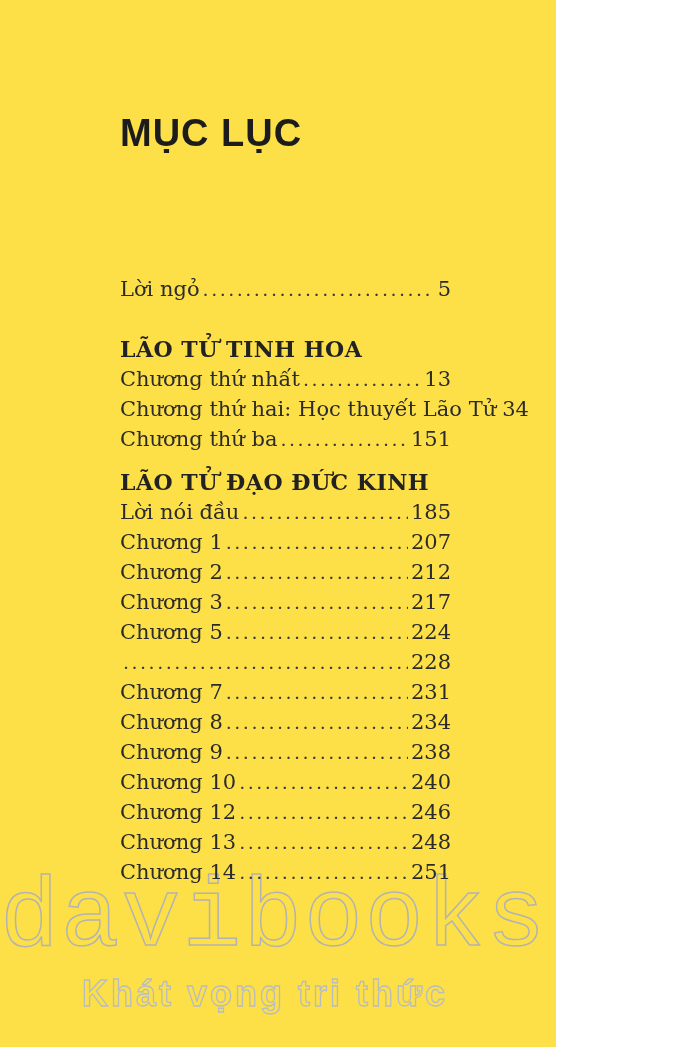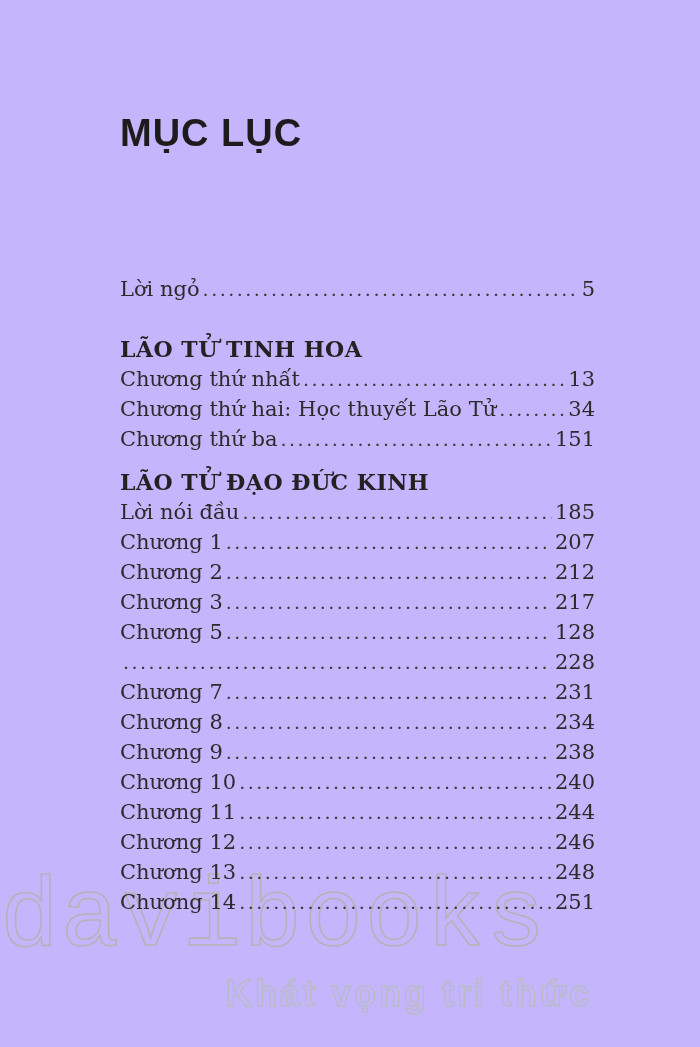--- a/index.html
+++ b/index.html
@@ -2,23 +2,23 @@
 <html><head>
 <meta charset="utf-8">
 <style>
   html, body {
     margin: 0;
     padding: 0;
     background: #ffffff;
   }
   .page {
     position: relative;
-    width: 700px;
+    width: 556px;
     height: 1047px;
-    background: #c4b5fd;
+    background: #fde047;
     overflow: hidden;
     font-family: "DejaVu Serif", "Liberation Serif", serif;
     color: #2b2b2b;
   }
   .content {
     position: relative;
     z-index: 2;
     padding: 112px 105px 0 120px;
   }
   .page-title {
@@ -158,21 +158,21 @@
       <span class="toc-page">212</span>
     </div>
     <div class="toc-row">
       <span class="toc-label">Chương 3</span>
       <span class="leader"></span>
       <span class="toc-page">217</span>
     </div>
     <div class="toc-row">
       <span class="toc-label">Chương 5</span>
       <span class="leader"></span>
-      <span class="toc-page">128</span>
+      <span class="toc-page">224</span>
     </div>
     <div class="toc-row">
       <span class="leader"></span>
       <span class="toc-page">228</span>
     </div>
     <div class="toc-row">
       <span class="toc-label">Chương 7</span>
       <span class="leader"></span>
       <span class="toc-page">231</span>
     </div>
@@ -183,25 +183,20 @@
     </div>
     <div class="toc-row">
       <span class="toc-label">Chương 9</span>
       <span class="leader"></span>
       <span class="toc-page">238</span>
     </div>
     <div class="toc-row">
       <span class="toc-label">Chương 10</span>
       <span class="leader"></span>
       <span class="toc-page">240</span>
-    </div>
-    <div class="toc-row">
-      <span class="toc-label">Chương 11</span>
-      <span class="leader"></span>
-      <span class="toc-page">244</span>
     </div>
     <div class="toc-row">
       <span class="toc-label">Chương 12</span>
       <span class="leader"></span>
       <span class="toc-page">246</span>
     </div>
     <div class="toc-row">
       <span class="toc-label">Chương 13</span>
       <span class="leader"></span>
       <span class="toc-page">248</span>

